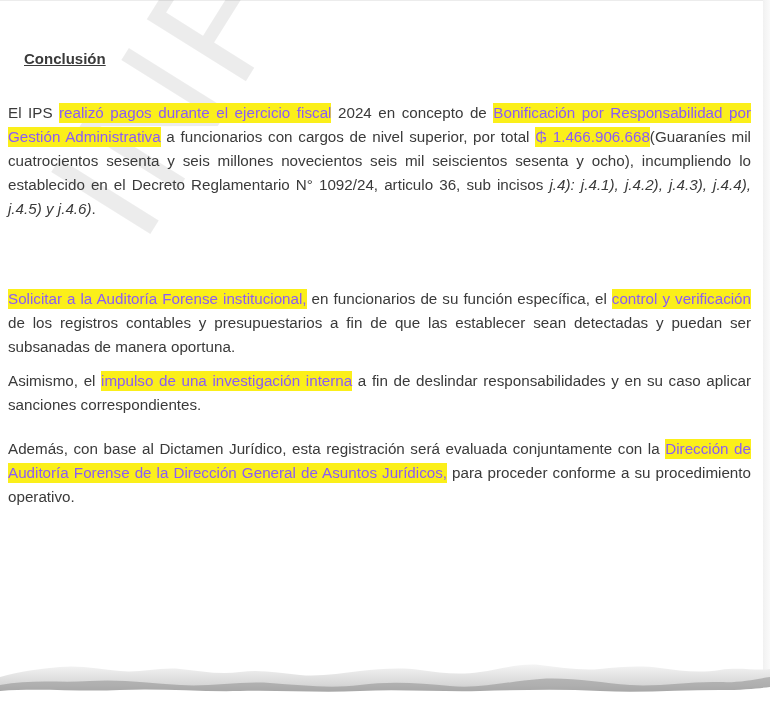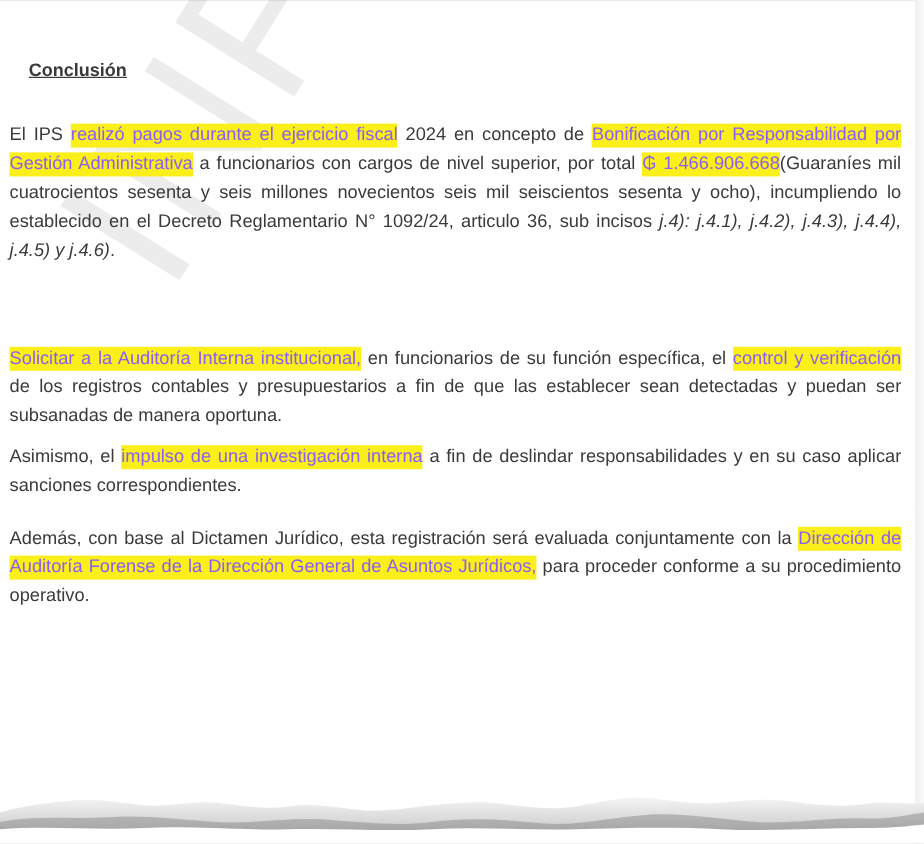--- a/index.html
+++ b/index.html
@@ -100,21 +100,21 @@
     <div class="sp-14"></div>
     <p class="para"><span>El IPS </span><span class="hl">realizó pagos durante el ejercicio fiscal</span><span> 2024 en concepto de </span><span class="hl">Bonificación por Responsabilidad por Gestión Administrativa</span><span> a funcionarios con cargos de nivel superior, por total </span><span class="hl">₲ 1.466.906.668</span><span>(Guaraníes mil cuatrocientos sesenta y seis millones novecientos seis mil seiscientos sesenta y ocho), incumpliendo lo establecido en el Decreto Reglamentario N° 1092/24, articulo 36, sub incisos </span><span class="it">j.4): j.4.1), j.4.2), j.4.3), j.4.4), j.4.5) y j.4.6)</span><span>.</span></p>
 
     <div class="sp-8"></div>
     <div class="sp-14"></div>
 
     <div class="sp-22"></div>
 
     <div class="sp-22"></div>
 
-    <p class="para"><span class="hl">Solicitar a la Auditoría Interna institucional,</span><span> en funcionarios de su función específica, el </span><span class="hl">control y verificación</span><span> de los registros contables y presupuestarios a fin de que las establecer sean detectadas y puedan ser subsanadas de manera oportuna.</span></p>
+    <p class="para"><span class="hl">Solicitar a la Auditoría Forense institucional,</span><span> en funcionarios de su función específica, el </span><span class="hl">control y verificación</span><span> de los registros contables y presupuestarios a fin de que las establecer sean detectadas y puedan ser subsanadas de manera oportuna.</span></p>
     <div class="sp-10"></div>
 
     <p class="para"><span>Asimismo, el </span><span class="hl">impulso de una investigación interna</span><span> a fin de deslindar responsabilidades y en su caso aplicar sanciones correspondientes.</span></p>
     <div class="sp-20"></div>
 
     <p class="para"><span>Además, con base al Dictamen Jurídico, esta registración será evaluada conjuntamente con la </span><span class="hl">Dirección de Auditoría Forense de la Dirección General de Asuntos Jurídicos,</span><span> para proceder conforme a su procedimiento operativo.</span></p>
   </div>
 </div>
 <div class="right-shadow"></div>
 

